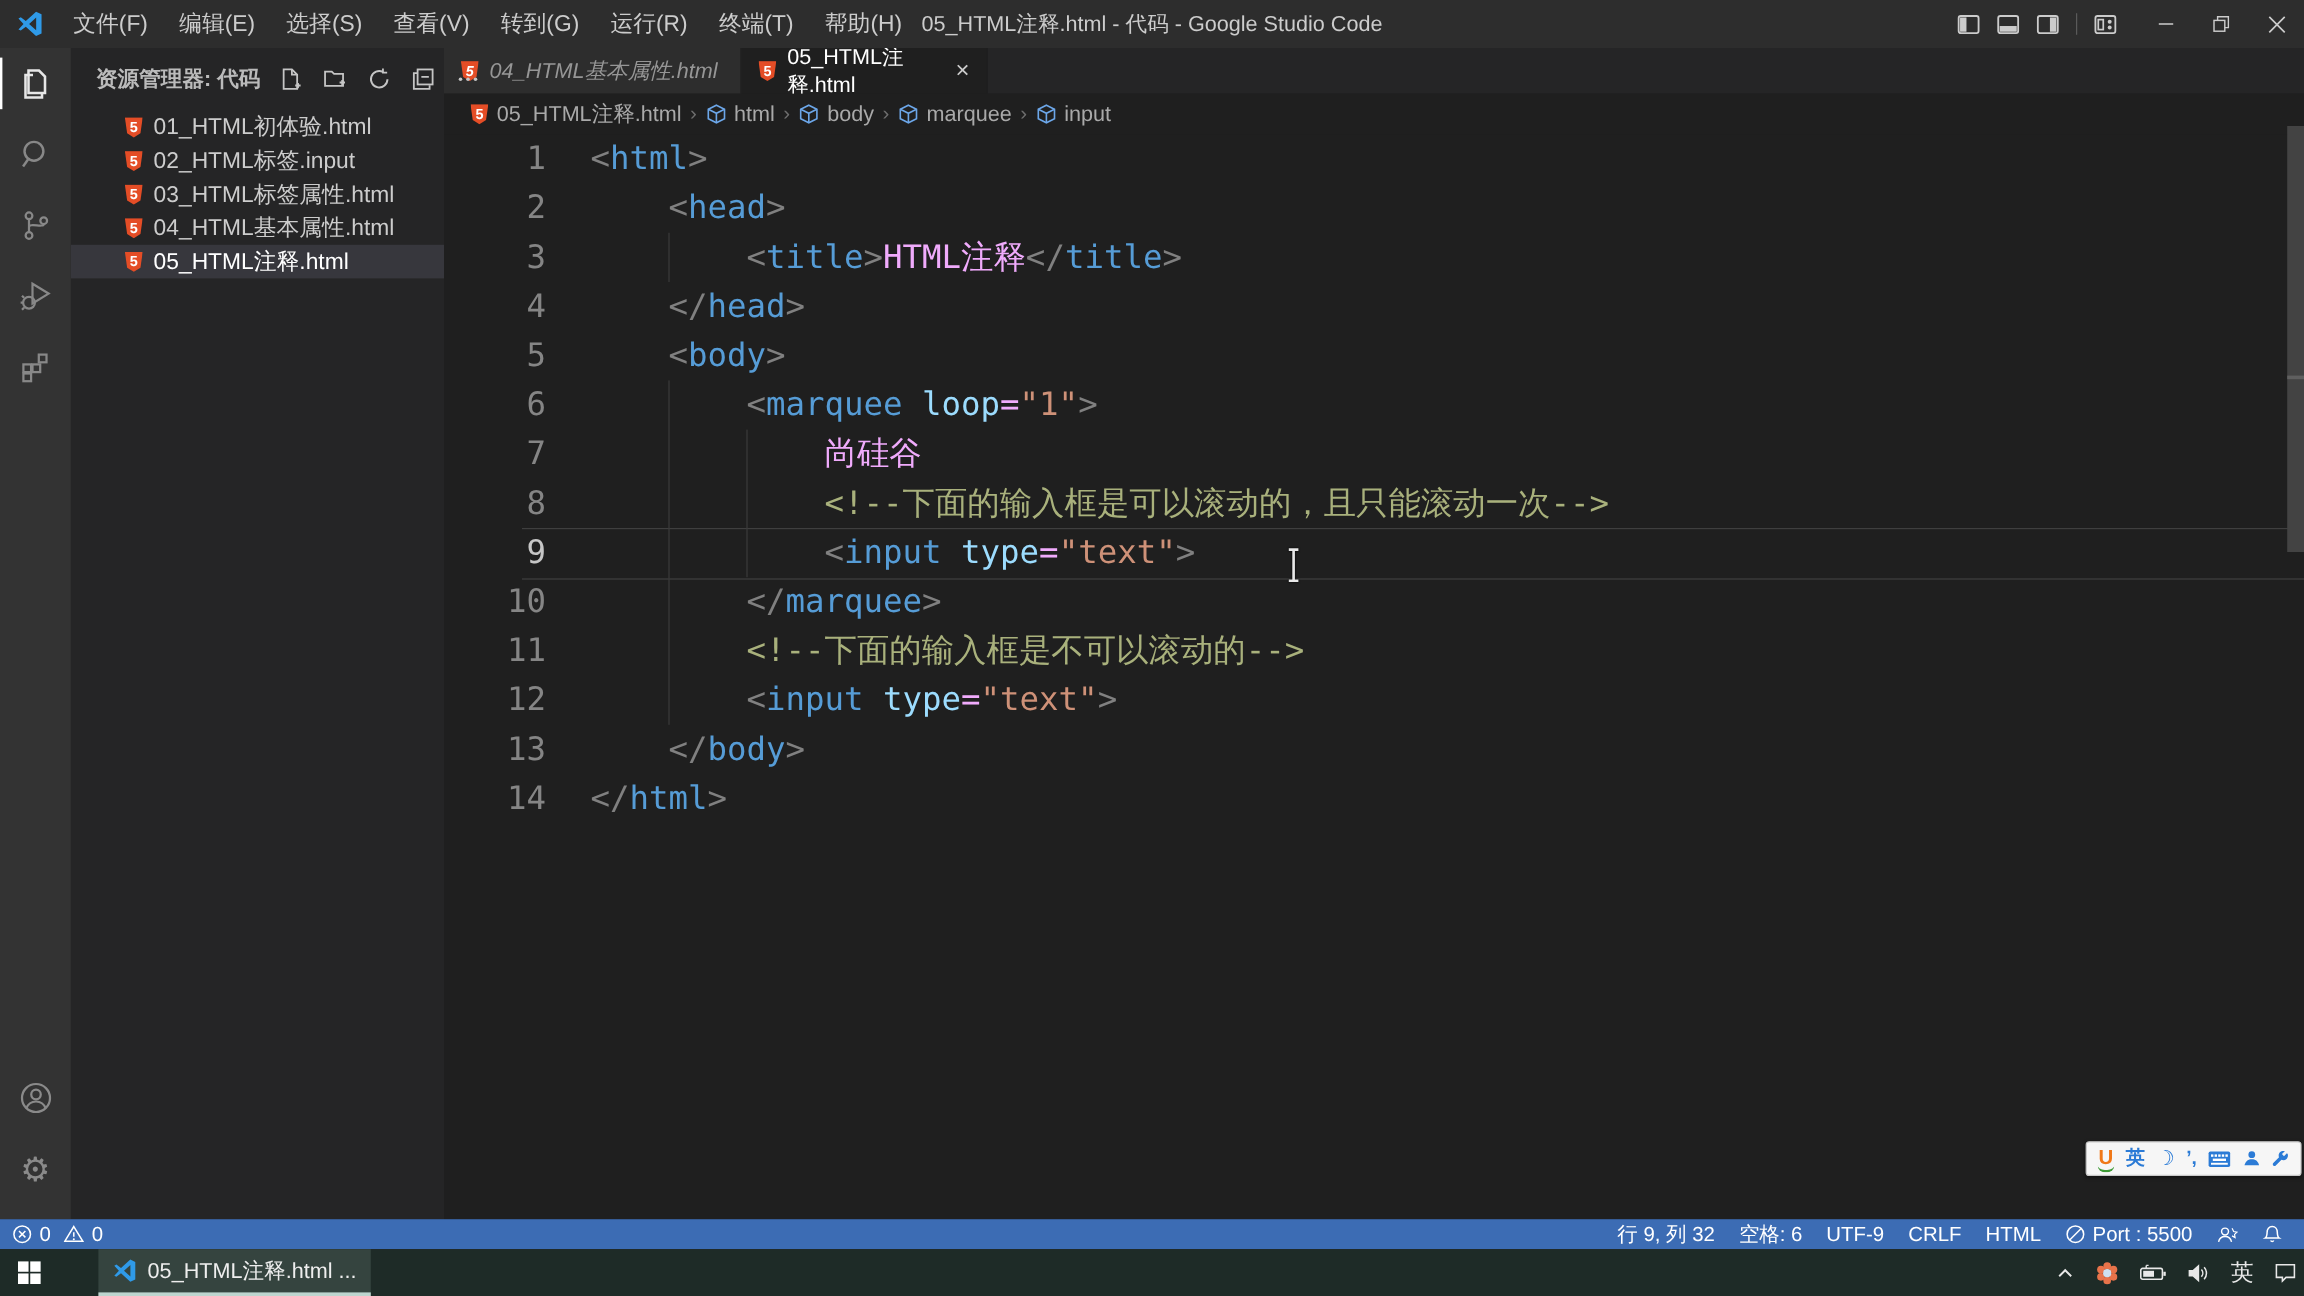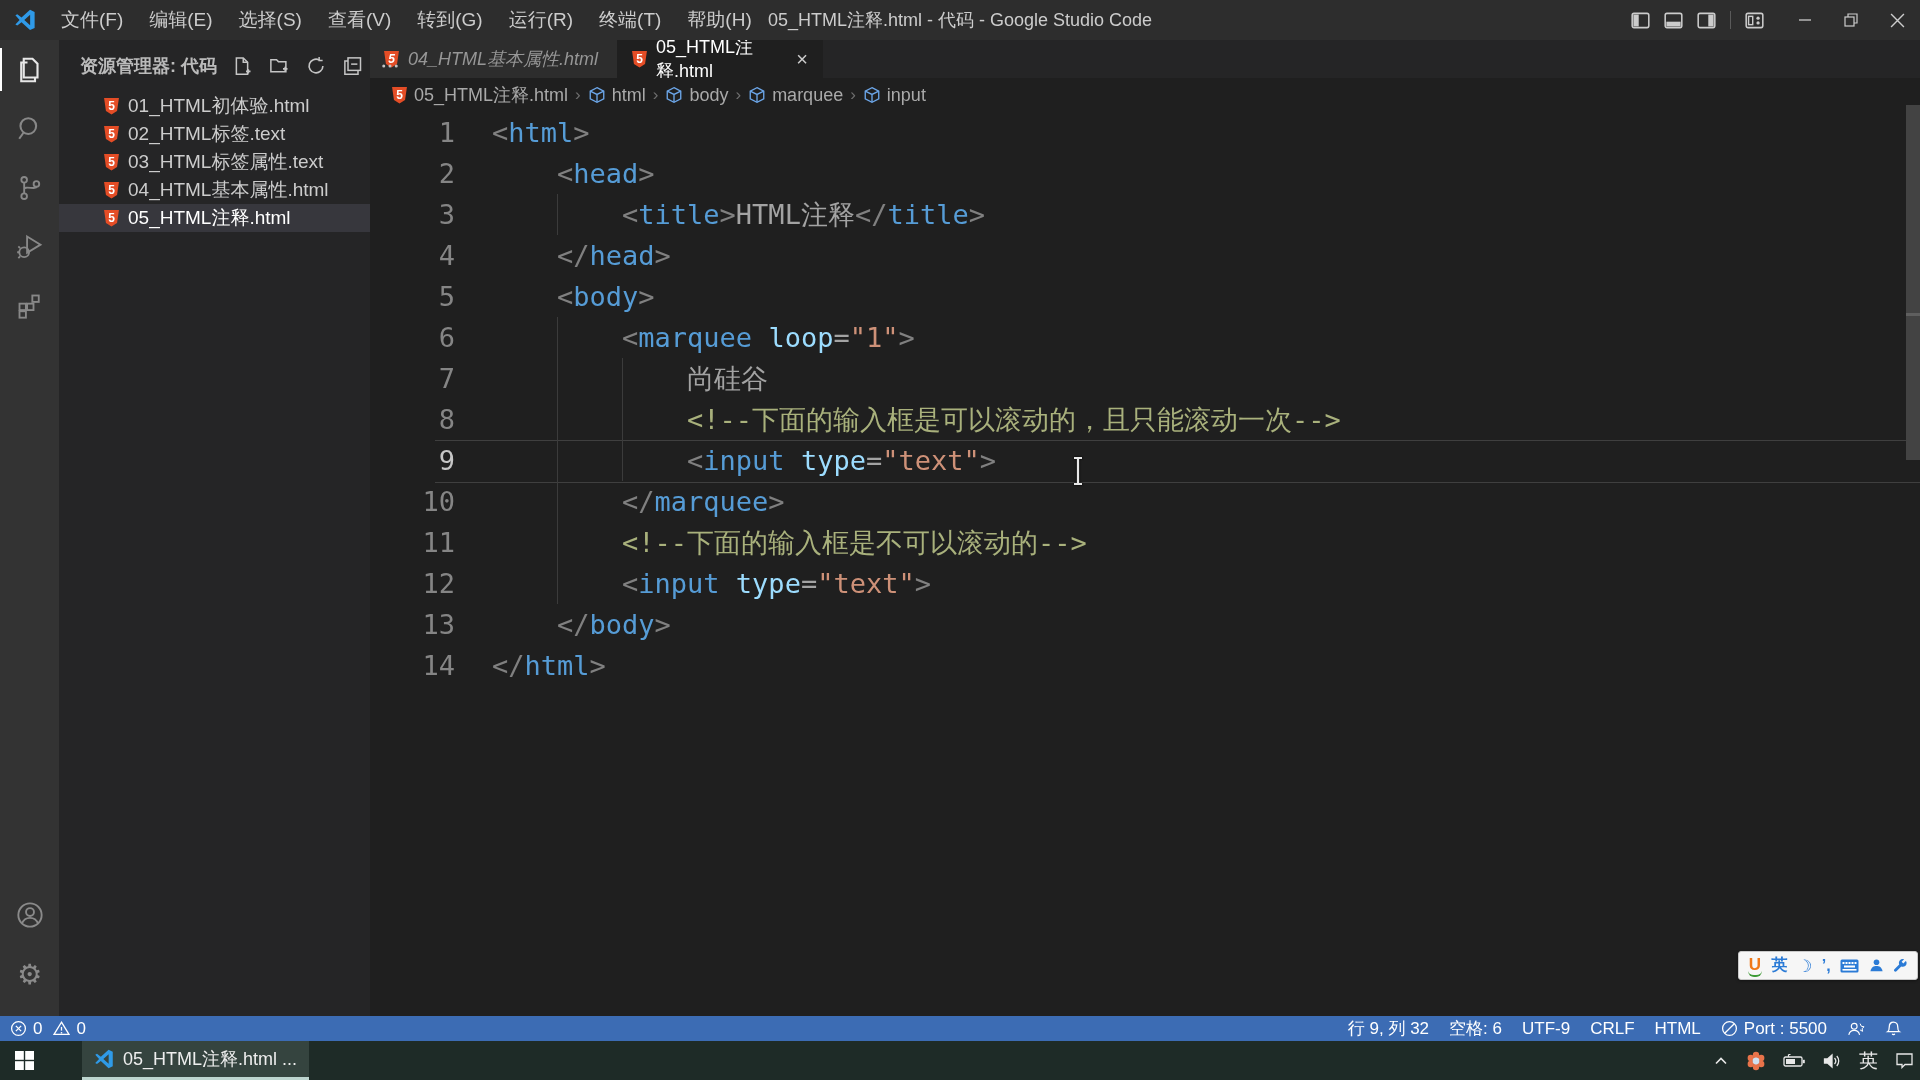--- a/index.html
+++ b/index.html
@@ -59,21 +59,21 @@
 
   .code-area { position:absolute; left:0; top:72px; width:100%; height:904px;
     font-family:"DejaVu Sans Mono", monospace; font-size:27px; line-height:41px; white-space:pre; }
   .code-line { position:relative; height:41px; display:flex; }
   .ln { width:85px; text-align:right; color:#858585; flex:none; }
   .lc { margin-left:37px; }
   .code-line.current .ln { color:#c6c6c6; }
   .code-line.current::after { content:""; position:absolute; left:65px; right:0; top:0; height:41px;
     border-top:1px solid #3f3f3f; border-bottom:1px solid #3f3f3f; pointer-events:none; }
   .tk-punct { color:#808080; } .tk-tag { color:#569cd6; } .tk-attr { color:#9cdcfe; }
-  .tk-str { color:#ce9178; } .tk-text { color:#a3a3a3; } .tk-comment { color:#a9b17c; }
+  .tk-str { color:#ce9178; } .tk-text { color:#f0abfc; } .tk-comment { color:#a9b17c; }
   .tk-ws { color:#d4d4d4; }
   .indent-guide { position:absolute; width:1px; background:#3b3b3b; pointer-events:none; }
   .scroll-thumb { position:absolute; right:0; top:65px; width:14px; height:355px; background:#434343; }
   .scroll-tick { position:absolute; right:0; top:273px; width:14px; height:3px; background:#5f5f5f; }
   .ibeam { position:absolute; left:700px; top:416px; filter:drop-shadow(0 0 1px #000); }
 
   
   .statusbar { position:absolute; left:0; top:1016px; width:1920px; height:25px; background:#3c6cb4;
     color:#ffffff; display:flex; align-items:center; font-size:17px; z-index:40; }
   .sb-left { display:flex; align-items:center; margin-left:10px; gap:6px; }
@@ -248,25 +248,25 @@
         </div>
       </div>
   </div>
   <div class="file-list" id="file-list">
       <div class="file-row">
         <span class="html5-badge">5</span>
         <span>01_HTML初体验.html</span>
       </div>
       <div class="file-row">
         <span class="html5-badge">5</span>
-        <span>02_HTML标签.text</span>
+        <span>02_HTML标签.input</span>
       </div>
       <div class="file-row">
         <span class="html5-badge">5</span>
-        <span>03_HTML标签属性.text</span>
+        <span>03_HTML标签属性.html</span>
       </div>
       <div class="file-row">
         <span class="html5-badge">5</span>
         <span>04_HTML基本属性.html</span>
       </div>
       <div class="file-row selected">
         <span class="html5-badge">5</span>
         <span>05_HTML注释.html</span>
       </div>
     </div>

